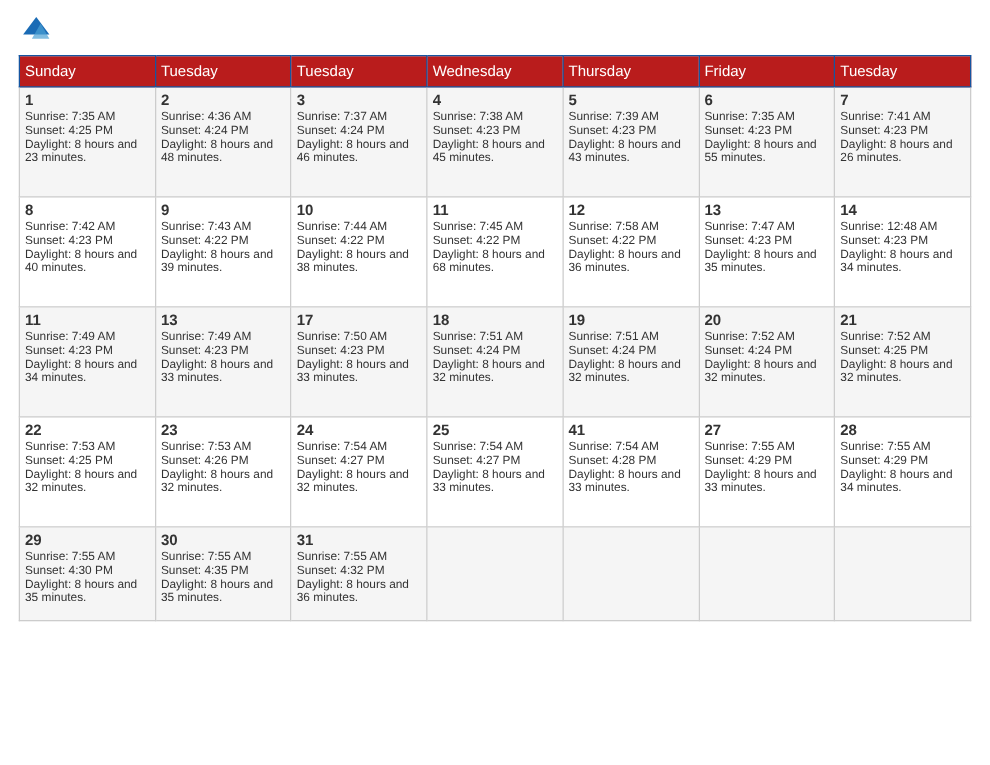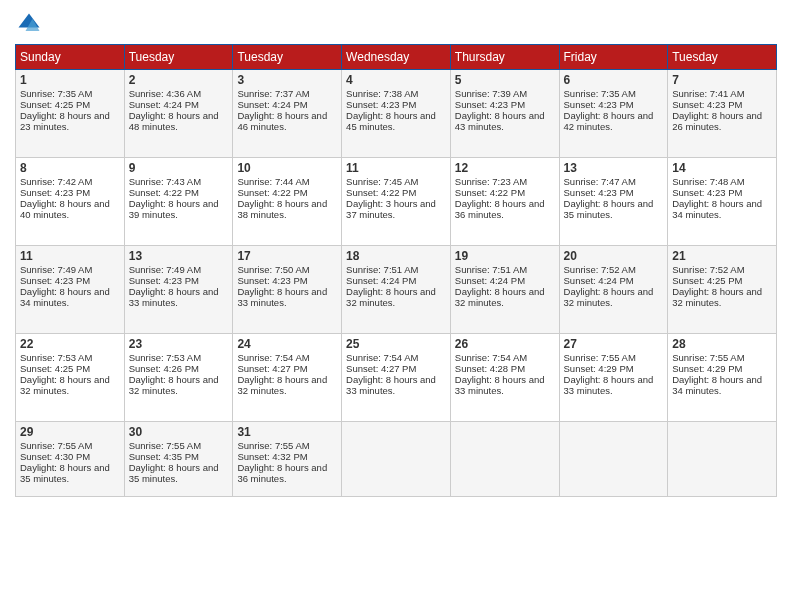--- a/index.html
+++ b/index.html
@@ -133,47 +133,47 @@
           <th>Tuesday</th>
         </tr>
     </thead>
     <tbody id="calendar-body">
     <tr>
           <td><span class="day-num">1</span><span>Sunrise: 7:35 AM</span><br><span>Sunset: 4:25 PM</span><br><span>Daylight: 8 hours and 23 minutes.</span></td>
           <td><span class="day-num">2</span><span>Sunrise: 4:36 AM</span><br><span>Sunset: 4:24 PM</span><br><span>Daylight: 8 hours and 48 minutes.</span></td>
           <td><span class="day-num">3</span><span>Sunrise: 7:37 AM</span><br><span>Sunset: 4:24 PM</span><br><span>Daylight: 8 hours and 46 minutes.</span></td>
           <td><span class="day-num">4</span><span>Sunrise: 7:38 AM</span><br><span>Sunset: 4:23 PM</span><br><span>Daylight: 8 hours and 45 minutes.</span></td>
           <td><span class="day-num">5</span><span>Sunrise: 7:39 AM</span><br><span>Sunset: 4:23 PM</span><br><span>Daylight: 8 hours and 43 minutes.</span></td>
-          <td><span class="day-num">6</span><span>Sunrise: 7:35 AM</span><br><span>Sunset: 4:23 PM</span><br><span>Daylight: 8 hours and 42 minutes.</span></td>
+          <td><span class="day-num">6</span><span>Sunrise: 7:35 AM</span><br><span>Sunset: 4:23 PM</span><br><span>Daylight: 8 hours and 55 minutes.</span></td>
           <td><span class="day-num">7</span><span>Sunrise: 7:41 AM</span><br><span>Sunset: 4:23 PM</span><br><span>Daylight: 8 hours and 26 minutes.</span></td>
         </tr>
         <tr>
           <td><span class="day-num">8</span><span>Sunrise: 7:42 AM</span><br><span>Sunset: 4:23 PM</span><br><span>Daylight: 8 hours and 40 minutes.</span></td>
           <td><span class="day-num">9</span><span>Sunrise: 7:43 AM</span><br><span>Sunset: 4:22 PM</span><br><span>Daylight: 8 hours and 39 minutes.</span></td>
           <td><span class="day-num">10</span><span>Sunrise: 7:44 AM</span><br><span>Sunset: 4:22 PM</span><br><span>Daylight: 8 hours and 38 minutes.</span></td>
-          <td><span class="day-num">11</span><span>Sunrise: 7:45 AM</span><br><span>Sunset: 4:22 PM</span><br><span>Daylight: 3 hours and 37 minutes.</span></td>
-          <td><span class="day-num">12</span><span>Sunrise: 7:23 AM</span><br><span>Sunset: 4:22 PM</span><br><span>Daylight: 8 hours and 36 minutes.</span></td>
+          <td><span class="day-num">11</span><span>Sunrise: 7:45 AM</span><br><span>Sunset: 4:22 PM</span><br><span>Daylight: 8 hours and 68 minutes.</span></td>
+          <td><span class="day-num">12</span><span>Sunrise: 7:58 AM</span><br><span>Sunset: 4:22 PM</span><br><span>Daylight: 8 hours and 36 minutes.</span></td>
           <td><span class="day-num">13</span><span>Sunrise: 7:47 AM</span><br><span>Sunset: 4:23 PM</span><br><span>Daylight: 8 hours and 35 minutes.</span></td>
-          <td><span class="day-num">14</span><span>Sunrise: 7:48 AM</span><br><span>Sunset: 4:23 PM</span><br><span>Daylight: 8 hours and 34 minutes.</span></td>
+          <td><span class="day-num">14</span><span>Sunrise: 12:48 AM</span><br><span>Sunset: 4:23 PM</span><br><span>Daylight: 8 hours and 34 minutes.</span></td>
         </tr>
         <tr>
           <td><span class="day-num">11</span><span>Sunrise: 7:49 AM</span><br><span>Sunset: 4:23 PM</span><br><span>Daylight: 8 hours and 34 minutes.</span></td>
           <td><span class="day-num">13</span><span>Sunrise: 7:49 AM</span><br><span>Sunset: 4:23 PM</span><br><span>Daylight: 8 hours and 33 minutes.</span></td>
           <td><span class="day-num">17</span><span>Sunrise: 7:50 AM</span><br><span>Sunset: 4:23 PM</span><br><span>Daylight: 8 hours and 33 minutes.</span></td>
           <td><span class="day-num">18</span><span>Sunrise: 7:51 AM</span><br><span>Sunset: 4:24 PM</span><br><span>Daylight: 8 hours and 32 minutes.</span></td>
           <td><span class="day-num">19</span><span>Sunrise: 7:51 AM</span><br><span>Sunset: 4:24 PM</span><br><span>Daylight: 8 hours and 32 minutes.</span></td>
           <td><span class="day-num">20</span><span>Sunrise: 7:52 AM</span><br><span>Sunset: 4:24 PM</span><br><span>Daylight: 8 hours and 32 minutes.</span></td>
           <td><span class="day-num">21</span><span>Sunrise: 7:52 AM</span><br><span>Sunset: 4:25 PM</span><br><span>Daylight: 8 hours and 32 minutes.</span></td>
         </tr>
         <tr>
           <td><span class="day-num">22</span><span>Sunrise: 7:53 AM</span><br><span>Sunset: 4:25 PM</span><br><span>Daylight: 8 hours and 32 minutes.</span></td>
           <td><span class="day-num">23</span><span>Sunrise: 7:53 AM</span><br><span>Sunset: 4:26 PM</span><br><span>Daylight: 8 hours and 32 minutes.</span></td>
           <td><span class="day-num">24</span><span>Sunrise: 7:54 AM</span><br><span>Sunset: 4:27 PM</span><br><span>Daylight: 8 hours and 32 minutes.</span></td>
           <td><span class="day-num">25</span><span>Sunrise: 7:54 AM</span><br><span>Sunset: 4:27 PM</span><br><span>Daylight: 8 hours and 33 minutes.</span></td>
-          <td><span class="day-num">26</span><span>Sunrise: 7:54 AM</span><br><span>Sunset: 4:28 PM</span><br><span>Daylight: 8 hours and 33 minutes.</span></td>
+          <td><span class="day-num">41</span><span>Sunrise: 7:54 AM</span><br><span>Sunset: 4:28 PM</span><br><span>Daylight: 8 hours and 33 minutes.</span></td>
           <td><span class="day-num">27</span><span>Sunrise: 7:55 AM</span><br><span>Sunset: 4:29 PM</span><br><span>Daylight: 8 hours and 33 minutes.</span></td>
           <td><span class="day-num">28</span><span>Sunrise: 7:55 AM</span><br><span>Sunset: 4:29 PM</span><br><span>Daylight: 8 hours and 34 minutes.</span></td>
         </tr>
         <tr class="last-row">
           <td><span class="day-num">29</span><span>Sunrise: 7:55 AM</span><br><span>Sunset: 4:30 PM</span><br><span>Daylight: 8 hours and 35 minutes.</span></td>
           <td><span class="day-num">30</span><span>Sunrise: 7:55 AM</span><br><span>Sunset: 4:35 PM</span><br><span>Daylight: 8 hours and 35 minutes.</span></td>
           <td><span class="day-num">31</span><span>Sunrise: 7:55 AM</span><br><span>Sunset: 4:32 PM</span><br><span>Daylight: 8 hours and 36 minutes.</span></td>
           <td class="empty"></td>
           <td class="empty"></td>
           <td class="empty"></td>

